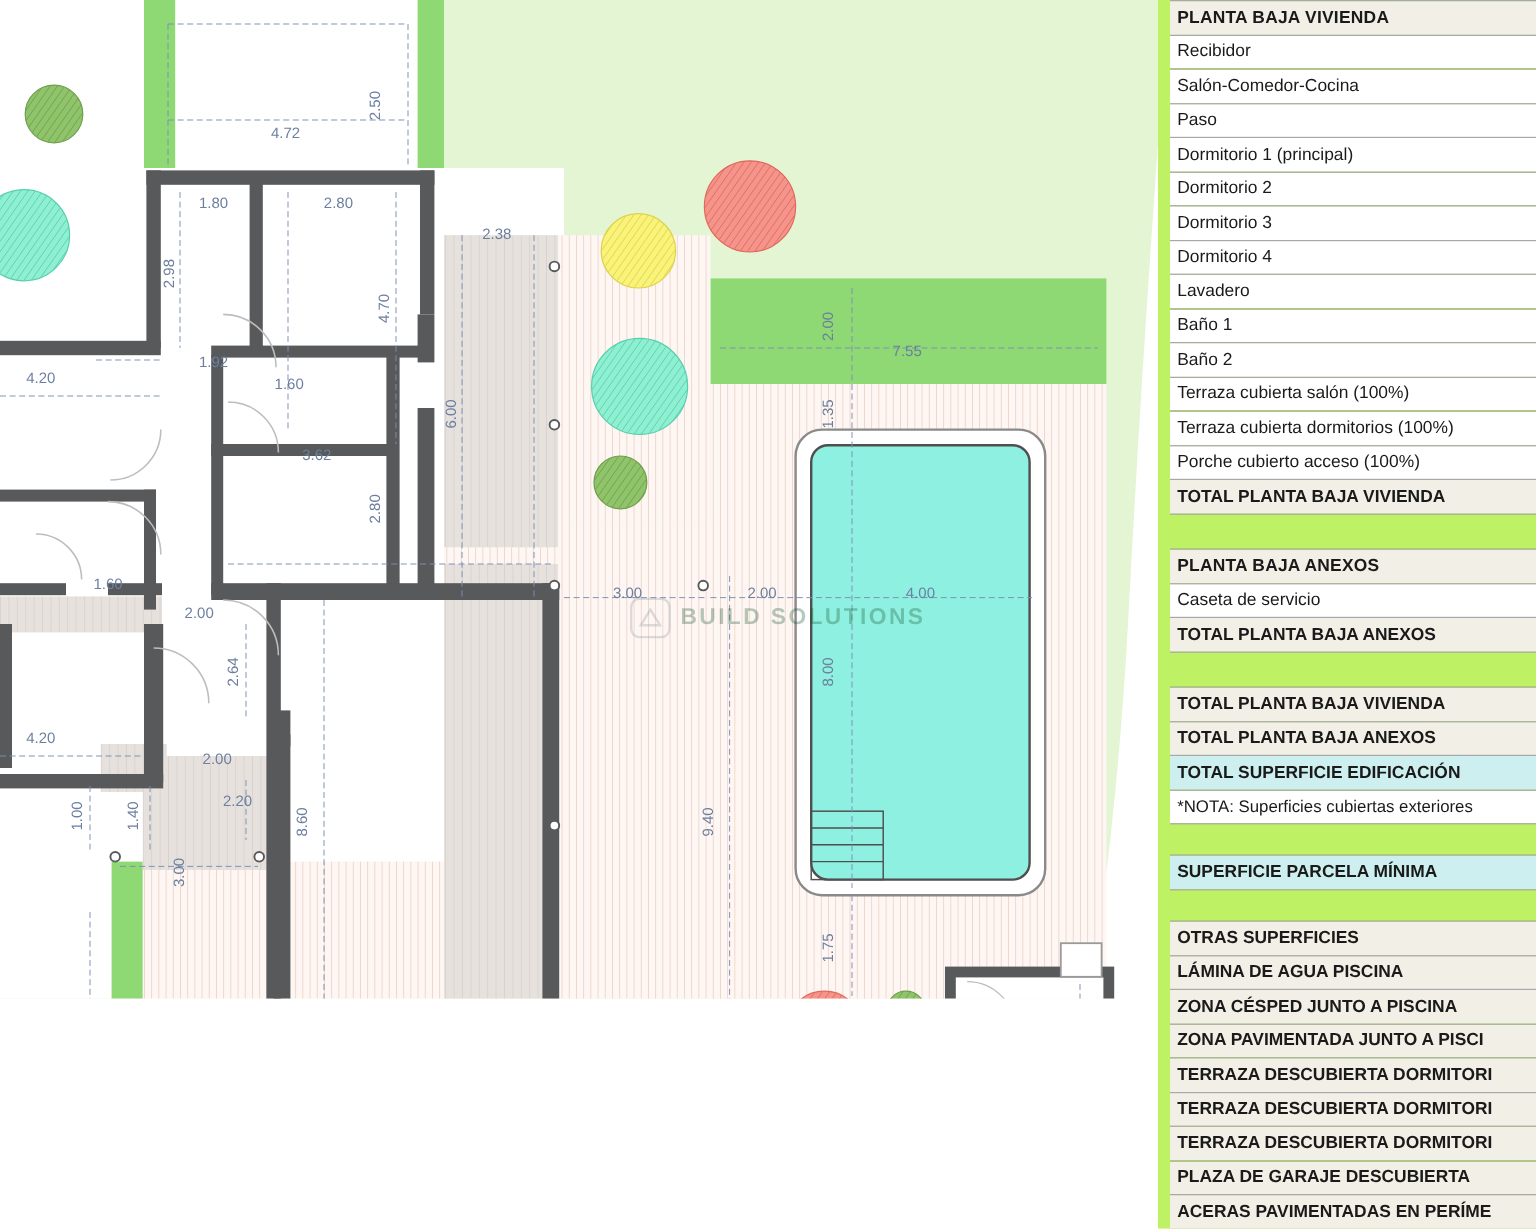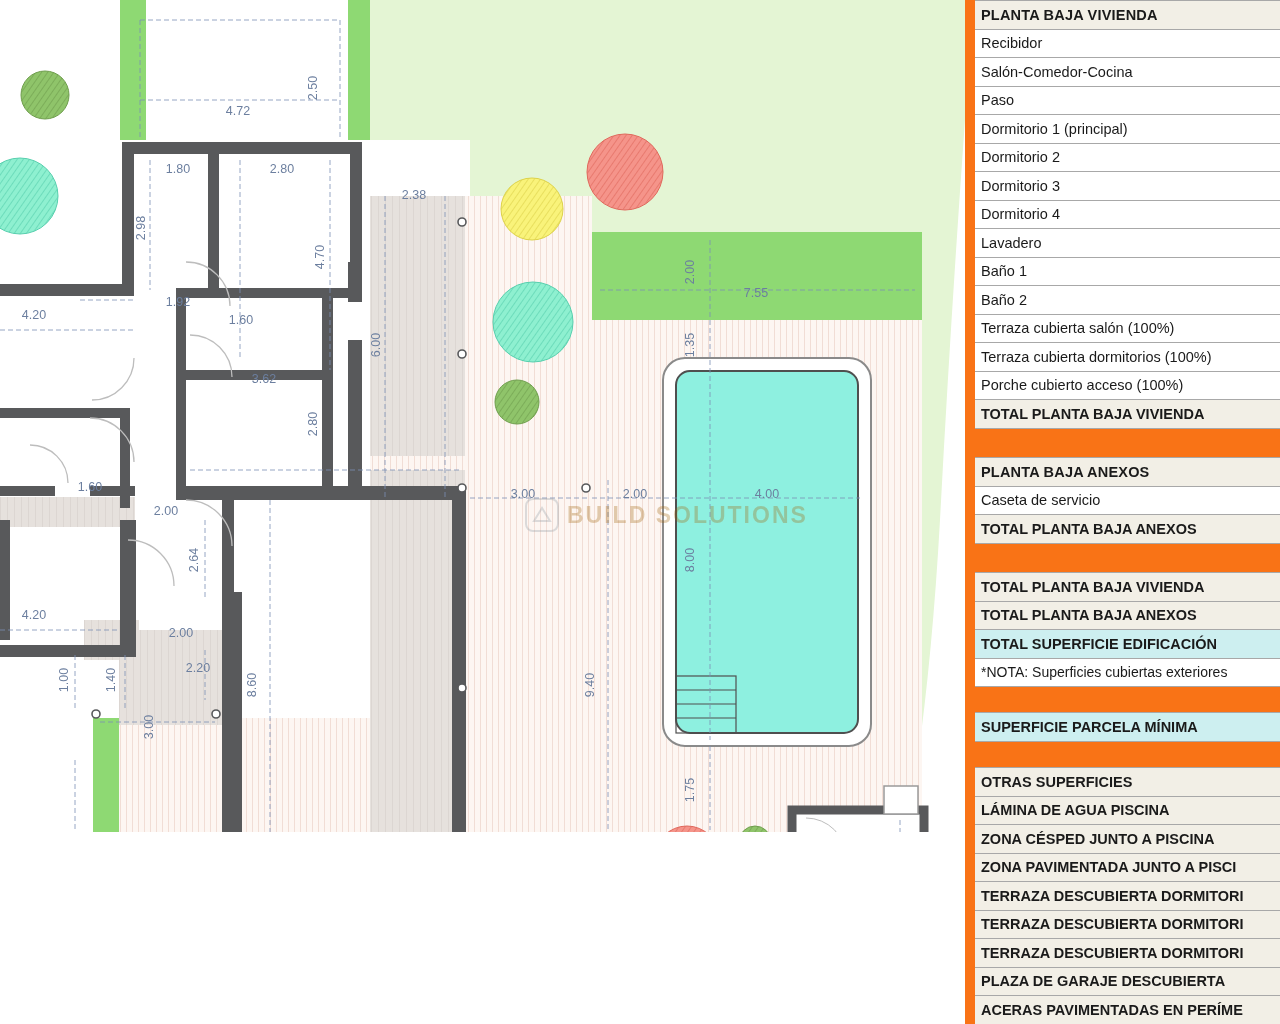--- a/index.html
+++ b/index.html
@@ -30,21 +30,21 @@
     background: #ffffff;
   }
 
   
   #legend {
     position: absolute;
     left: 965px;
     top: 0;
     width: 315px;
     height: 1024px;
-    background: #f97316;
+    background: #bef264;
     overflow: hidden;
   }
   .tbl {
     position: absolute;
     left: 10px;
     width: 320px;
     border-collapse: collapse;
     table-layout: fixed;
   }
   .tbl td {
@@ -87,23 +87,23 @@
     position: absolute;
     left: 525px;
     top: 498px;
     display: flex;
     align-items: center;
     gap: 8px;
     opacity: 0.30;
     pointer-events: none;
   }
   #watermark .wm-text {
-    font-size: 23px;
+    font-size: 19px;
     letter-spacing: 2px;
-    color: #a16207;
+    color: #14532d;
     font-weight: 600;
     text-align: right;
   }
 </style>
 </head>
 <body>
 
 <div id="page">
 
   <div id="plan">

